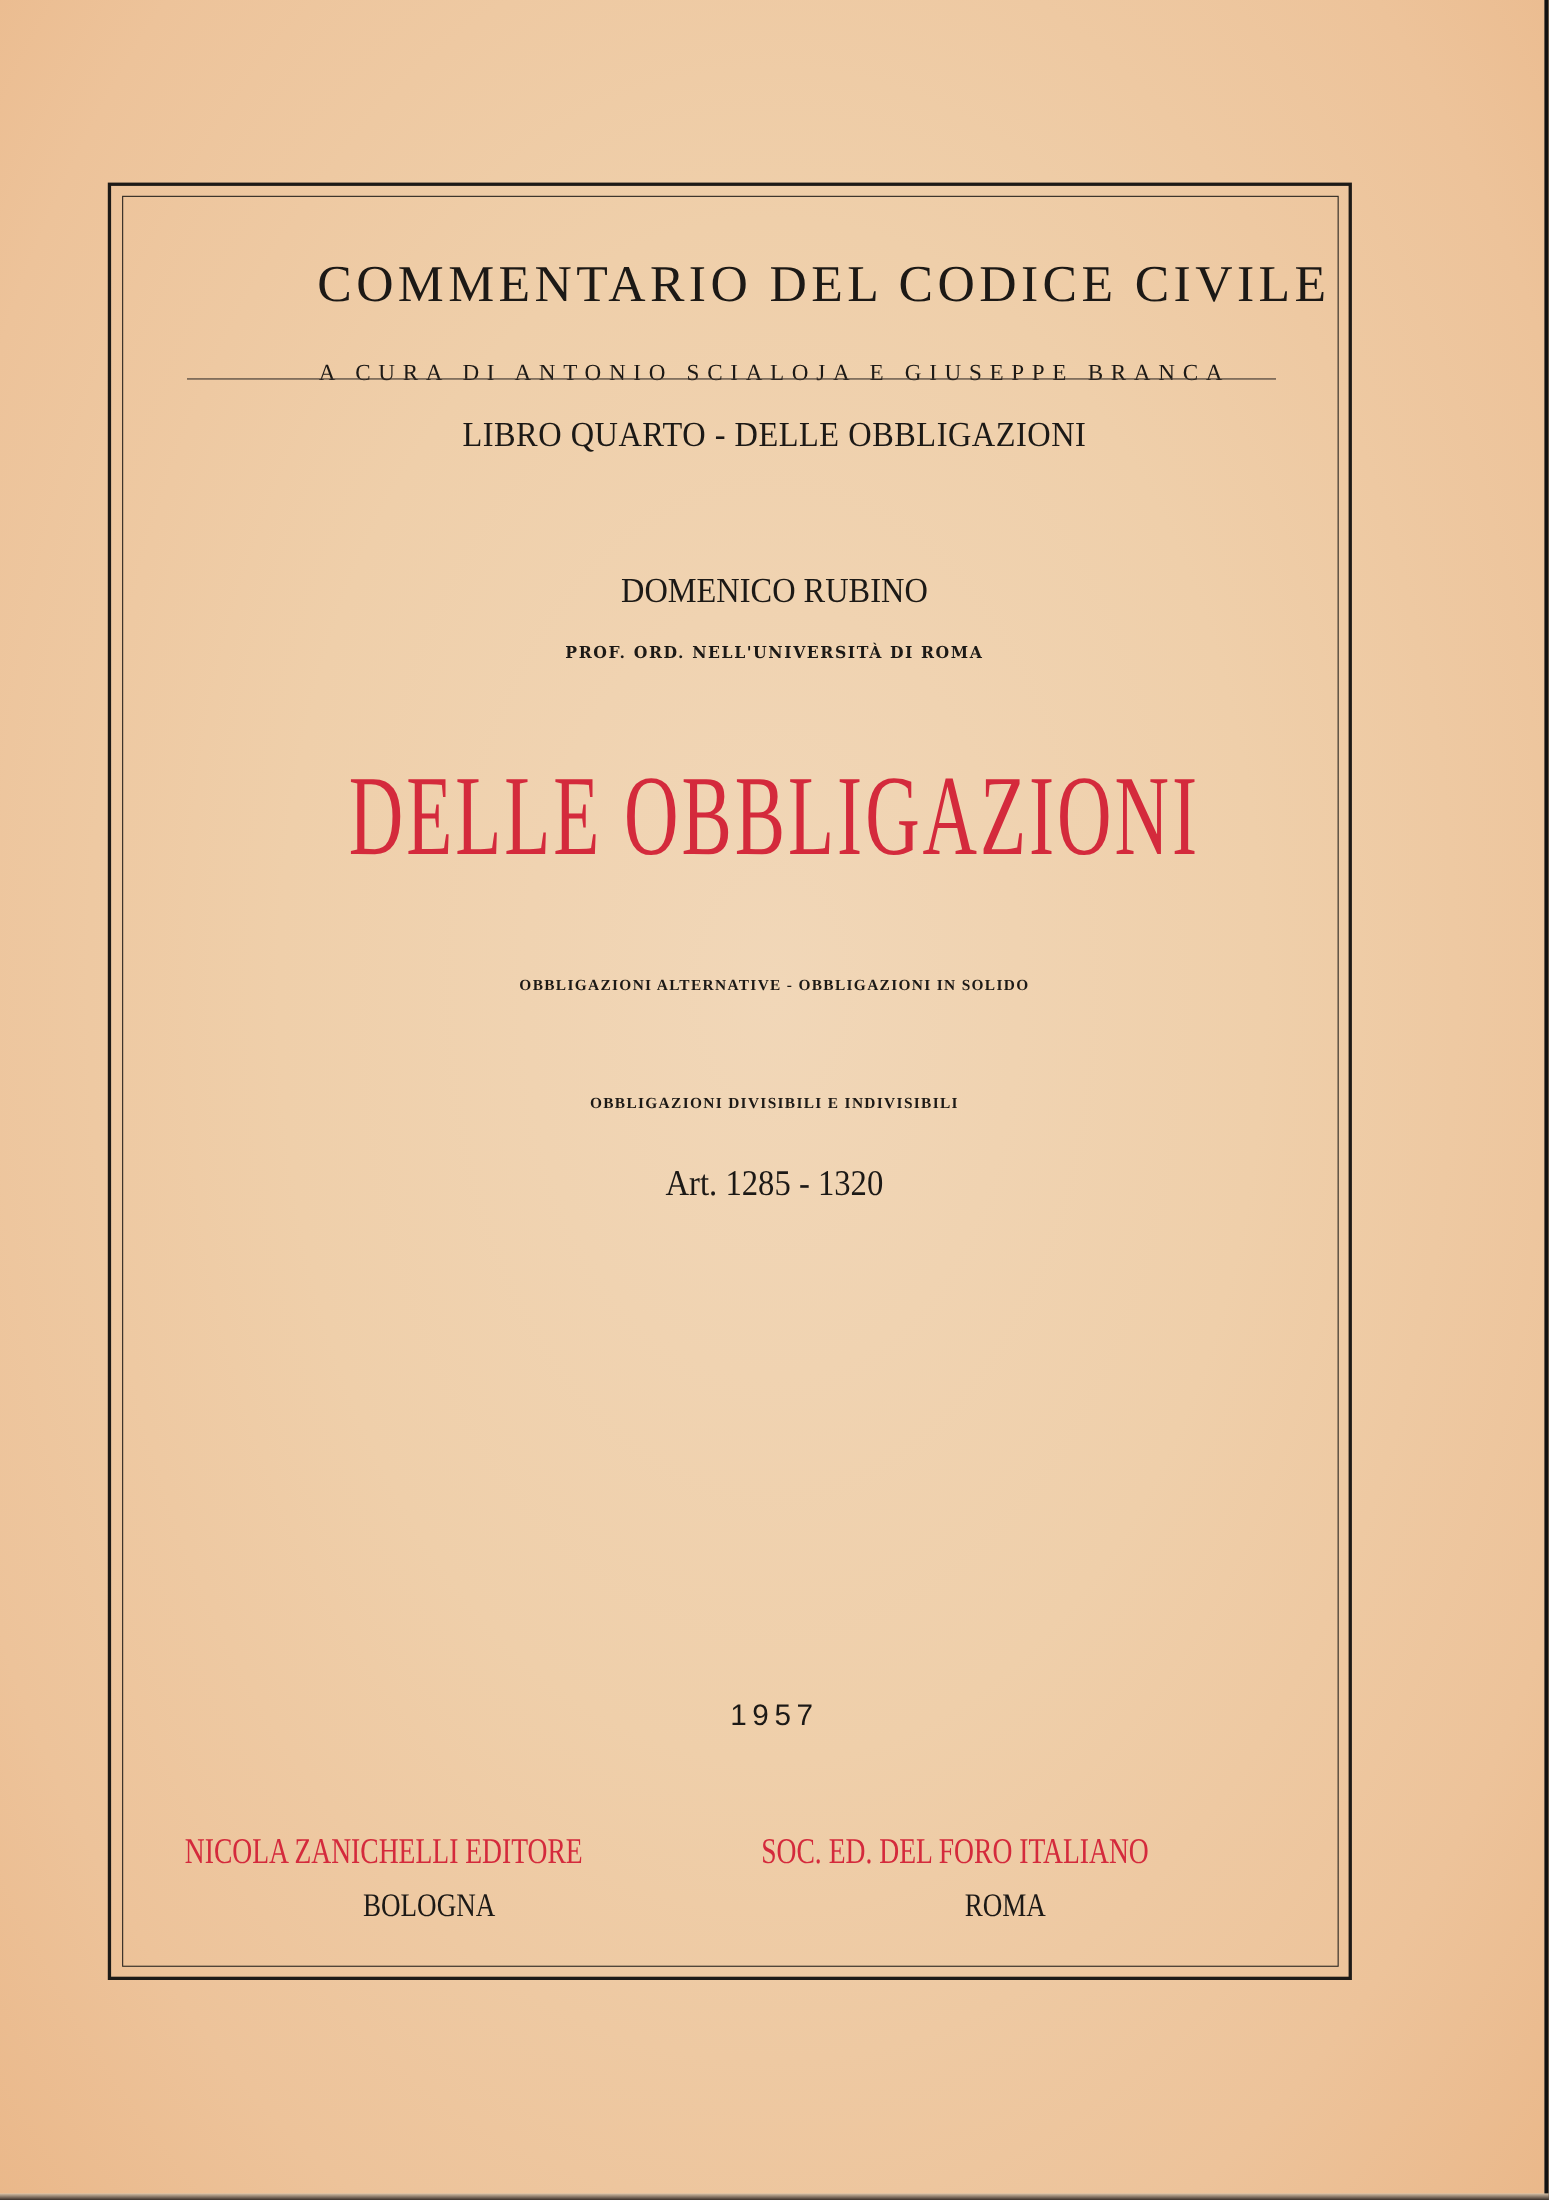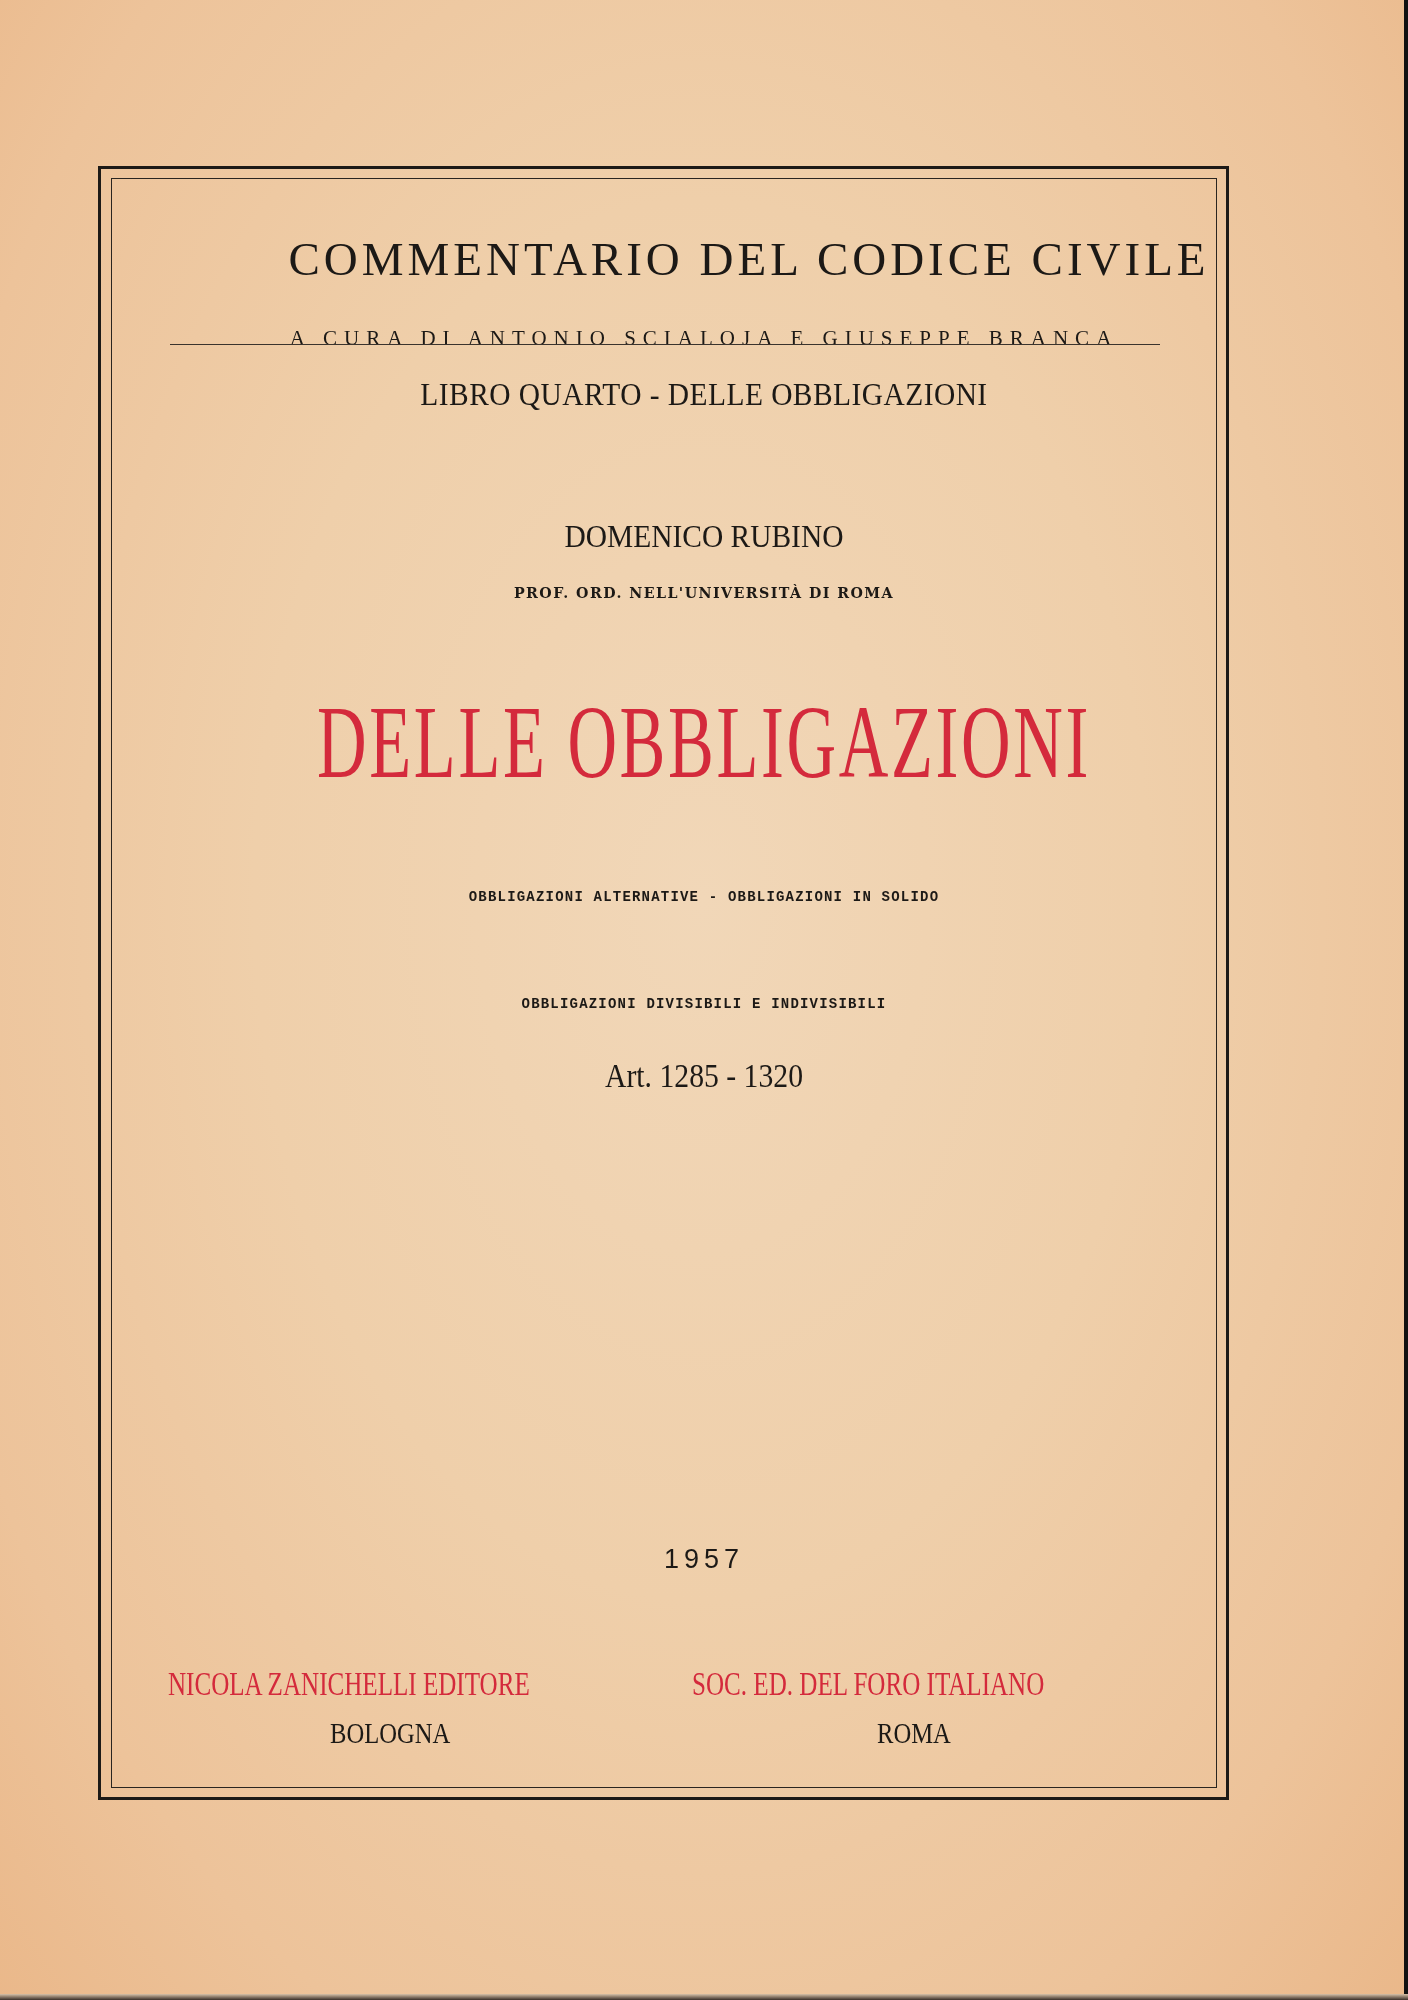--- a/index.html
+++ b/index.html
@@ -97,21 +97,21 @@
       font-size: 104px;
       color: #d42a3c;
       letter-spacing: 4px;
       transform: scaleX(0.66);
       line-height: 1;
     }
     .subtitle {
       font-size: 14px;
       font-weight: bold;
       letter-spacing: 1.2px;
-      font-family: Liberation Mono, monospace;
+      font-family: Liberation Serif, serif;
     }
     .subtitle-1 { top: 889px; }
     .subtitle-2 { top: 996px; }
     .articles {
       top: 1058px;
       font-size: 33px;
       transform: scaleX(0.9);
     }
     .year {
       top: 1544px;

